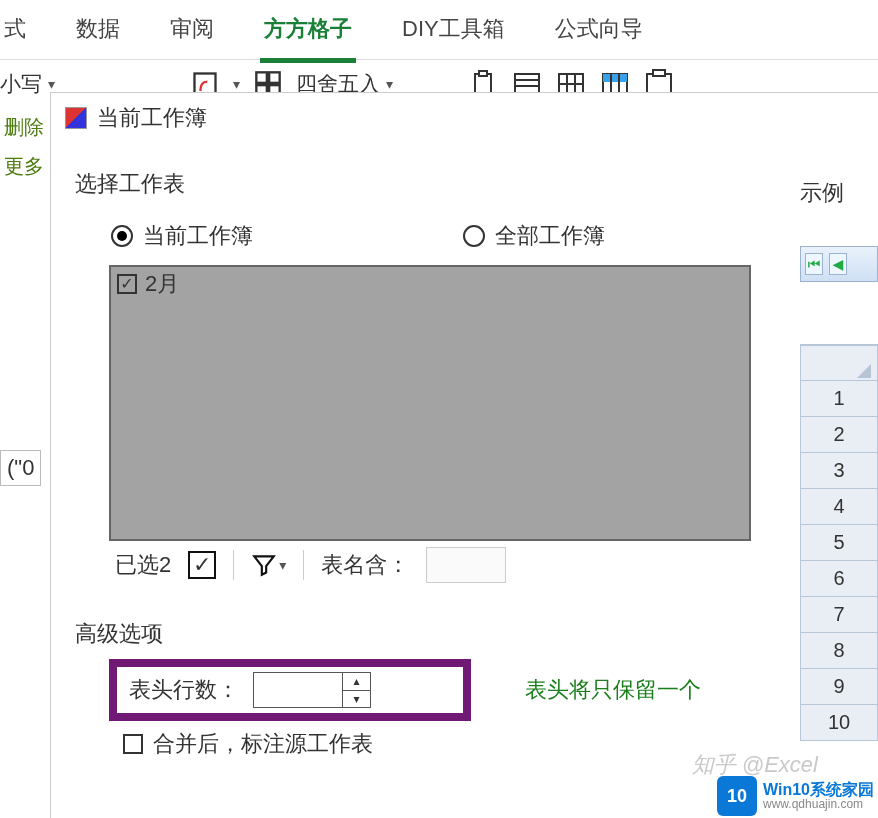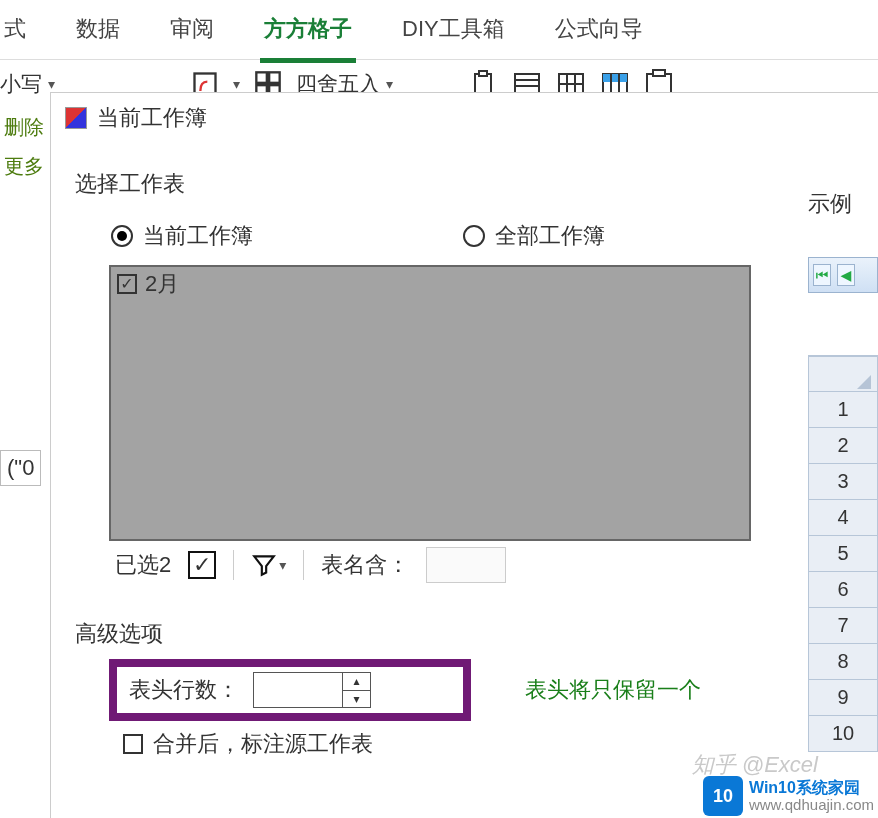--- a/index.html
+++ b/index.html
@@ -180,21 +180,21 @@
 .mark-row {
   margin-left: 48px; margin-top: 8px; font-size: 22px;
   display: flex; align-items: center; gap: 10px;
 }
 .mark-row .sq {
   width: 20px; height: 20px; border: 2px solid #333;
 }
 
 
 .example-area {
-  position: absolute; right: 0; top: 185px; width: 70px;
+  position: absolute; right: 0; top: 174px; width: 78px;
 }
 .ex-label { font-size: 22px; padding: 4px 0; }
 .nav-strip {
   margin-top: 34px;
   height: 36px;
   background: linear-gradient(#eaf2fb,#cfe0f4);
   border: 1px solid #9bb3cf;
   display: flex; align-items: center; padding-left: 4px; gap: 6px;
 }
 .nav-strip span { font-size: 14px; color: #2a4; }
@@ -219,21 +219,21 @@
   position: absolute; right: 60px; bottom: 38px; color: #c9c9c9; font-size: 22px; font-style: italic;
 }
 .wm-logo {
   position: absolute; right: 4px; bottom: 2px; display: flex; align-items: center; gap: 6px;
 }
 .wm-logo .sq-logo {
   width: 40px; height: 40px; background: #0a78d6; color: #fff; display: flex; align-items: center; justify-content: center; font-weight: bold; border-radius: 6px; font-size: 18px;
 }
 .wm-logo .txt { font-size: 14px; color: #0a78d6; line-height: 1.1; }
 .wm-logo .txt .t1 { font-weight: bold; font-size: 16px; }
-.wm-logo .txt .t2 { color: #888; font-size: 15px; }
+.wm-logo .txt .t2 { color: #888; font-size: 12px; }
 </style>
 </head>
 <body>
 
 <div class="ribbon-tabs">
   <span class="ribbon-tab">式</span>
   <span class="ribbon-tab">数据</span>
   <span class="ribbon-tab">审阅</span>
   <span class="ribbon-tab active">方方格子</span>
   <span class="ribbon-tab">DIY工具箱</span>

